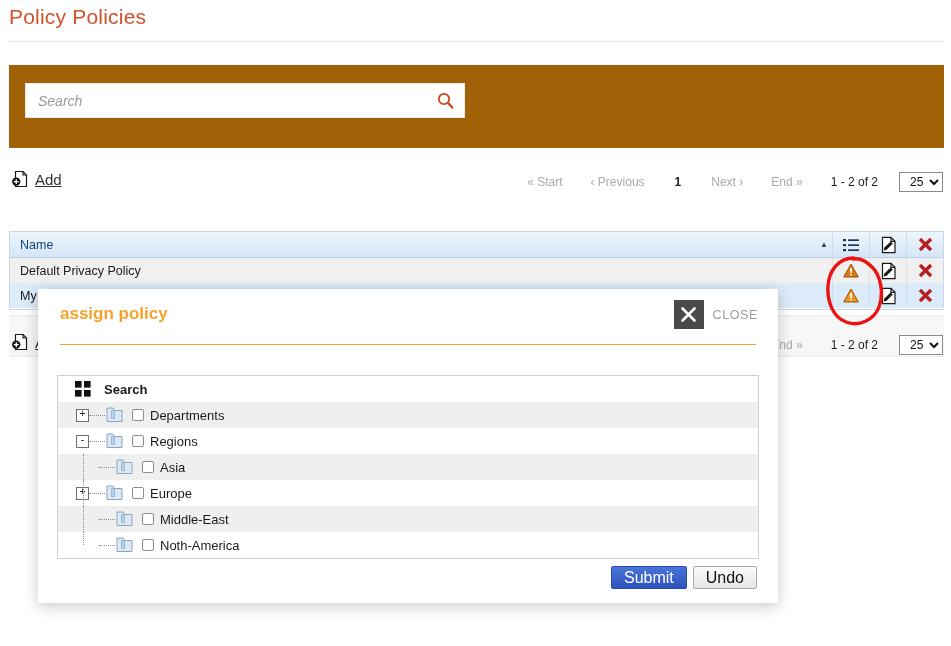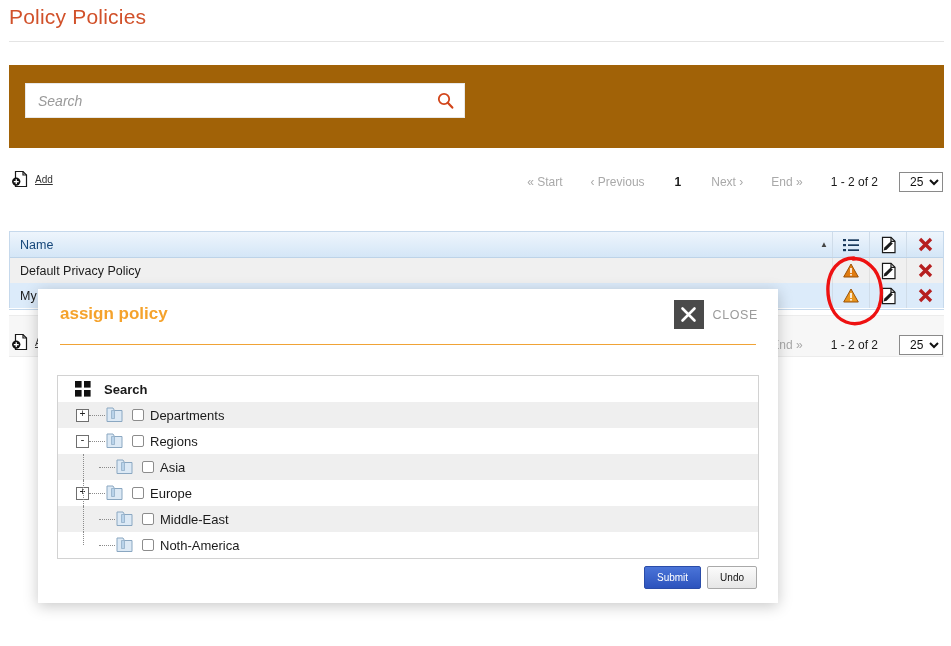--- a/index.html
+++ b/index.html
@@ -71,21 +71,21 @@
 
   
   .add-row {
     position: absolute;
     left: 12px; top: 170px;
     display: flex; align-items: center; gap: 6px;
   }
   .add-row.second { top: 333px; }
   .add-icon { width: 17px; height: 18px; display:block; }
   .add-label {
-    font-size: 10px; color: #333;
+    font-size: 15px; color: #333;
     text-decoration: underline;
     cursor: pointer;
   }
 
   
   .pager {
     position: absolute;
     top: 172px; right: 8px;
     display: flex; align-items: center;
     font-size: 12px;
@@ -270,21 +270,21 @@
   }
 
   
   .modal-foot {
     position: absolute;
     right: 21px; bottom: 14px;
     display: flex; gap: 6px;
   }
   .btn {
     font-family: "Liberation Sans", sans-serif;
-    font-size: 10px;
+    font-size: 16px;
     height: 23px;
     padding: 0 12px;
     cursor: pointer;
     border-radius: 2px;
   }
   .btn-submit {
     background: linear-gradient(#4a74d8, #2c53bd);
     border: 1px solid #2a4ca8;
     color: #ffffff;
   }

